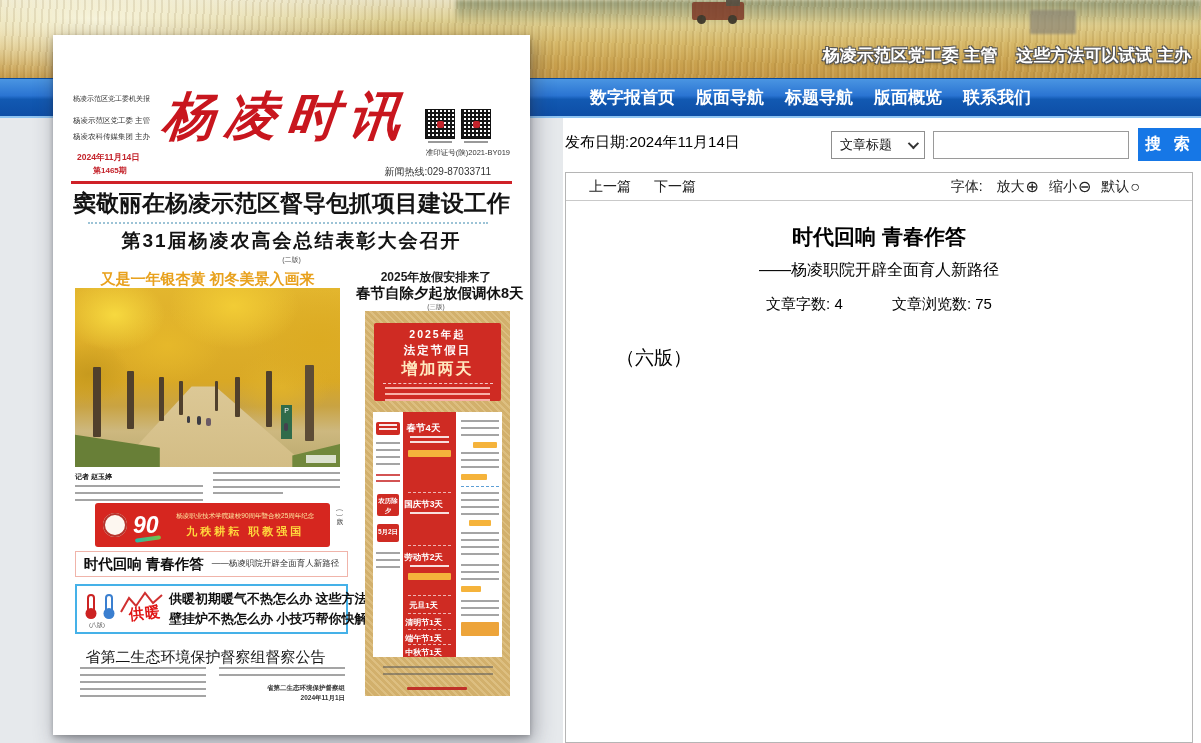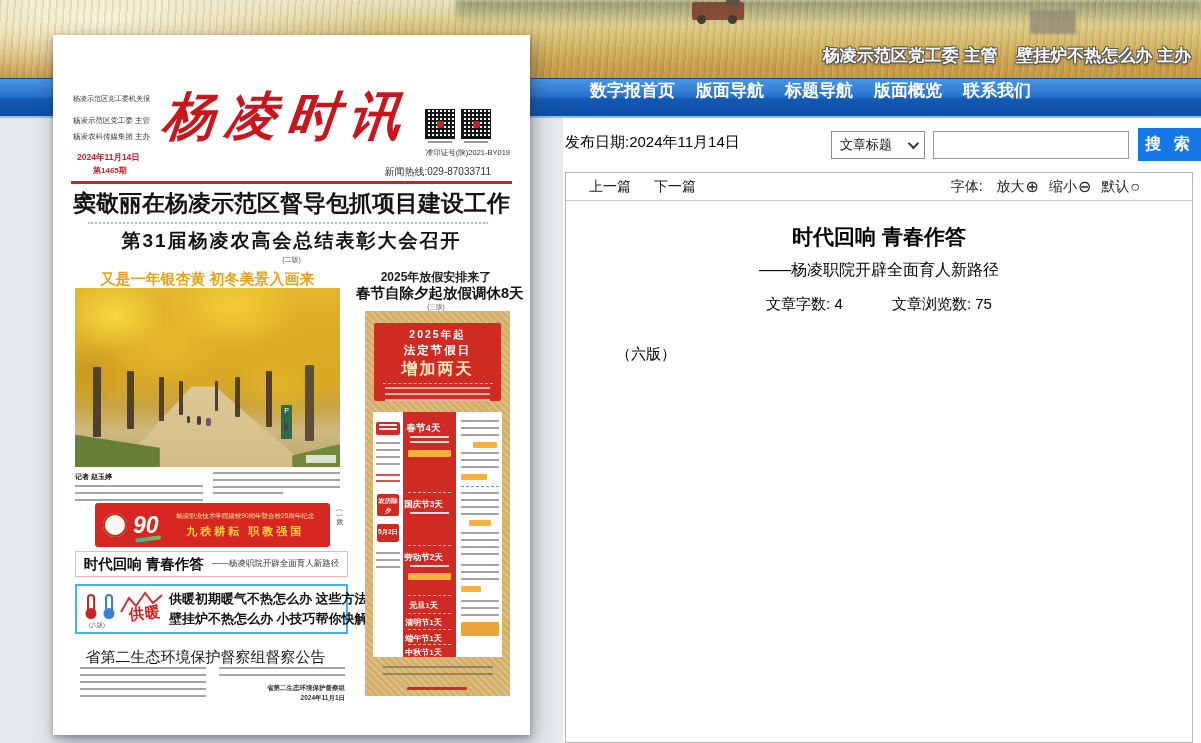--- a/index.html
+++ b/index.html
@@ -24,21 +24,21 @@
   .harvester .wheel1{left:5px;} .harvester .wheel2{right:7px;}
   .shed2 { position:absolute; left:1030px; top:10px; width:46px; height:24px; background:#8a8474; opacity:.7; border-radius:1px; filter:blur(1px); }
   .banner-credit { position:absolute; right:10px; top:44px; font-size:17px; font-weight:bold; color:#fff; white-space:nowrap;
     text-shadow:-1px -1px 0 #565656,1px -1px 0 #565656,-1px 1px 0 #565656,1px 1px 0 #565656,0 2px 3px rgba(0,0,0,.35); }
   .banner-credit span { margin-left:14px; }
 
   
   .navbar { position:absolute; left:0; top:78px; width:1201px; height:40px; z-index:2;
     background:linear-gradient(180deg,#4a95e2 0%,#2a74d2 45%,#1259b2 55%,#0d4ea6 100%);
     border-top:1px solid #0a4a9c; border-bottom:2px solid #8ec4f2; }
-  .nav-items { position:absolute; left:590px; top:0; height:37px; display:flex; align-items:flex-start; gap:21px; }
+  .nav-items { position:absolute; left:590px; top:0; height:37px; display:flex; align-items:center; gap:21px; }
   .nav-item { color:#fff; font-size:17px; font-weight:bold; cursor:pointer; white-space:nowrap; }
 
   
   .left-bg { position:absolute; left:0; top:118px; width:563px; height:625px; background:#e6e9ec; z-index:0; }
   .pub-date { position:absolute; left:565px; top:133px; font-size:15px; color:#000; z-index:3; }
   .cat-select { position:absolute; left:831px; top:131px; width:94px; height:28px; border:1px solid #8f8f8f; background:#fff;
     display:flex; align-items:center; justify-content:space-between; padding:0 8px; font-size:13px; z-index:3; cursor:pointer; }
   .cat-select .chev { width:8px; height:8px; border-right:2px solid #333; border-bottom:2px solid #333; transform:rotate(45deg) translateY(-2px); }
   .search-input { position:absolute; left:933px; top:131px; width:196px; height:28px; border:1px solid #9a9a9a; background:#fff; font-size:13px; padding:0 6px; z-index:3; }
   .search-btn { position:absolute; left:1138px; top:128px; width:63px; height:33px; background:#1677e6; color:#fff; border:none;
@@ -51,21 +51,21 @@
   .rt-prev { left:23px; } .rt-next { left:88px; }
   .font-controls { position:absolute; right:52px; top:5px; display:flex; align-items:center; gap:10px; }
   .font-controls .lbl { margin-right:4px; }
   .fc-btn { display:flex; align-items:center; gap:1px; cursor:pointer;text-align:center; }
   .fc-icon { font-size:16px; line-height:1; }
   .article { text-align:center; }
   .article-title { margin-top:22px; font-size:21px; font-weight:900; color:#000; }
   .article-subtitle { margin-top:9px; font-size:16px; color:#000; }
   .article-stats { margin-top:14px; font-size:15px; color:#000; }
   .article-stats .stat + .stat { margin-left:45px; }
-  .article-pagenote { margin-top:31px; margin-left:50px; text-align:left; font-size:15px; color:#000; }
+  .article-pagenote { margin-top:31px; margin-left:50px; text-align:left; font-size:19px; color:#000; }
 
   
   .paper { position:absolute; left:53px; top:35px; width:477px; height:700px; background:#fff; z-index:5;
     box-shadow:3px 8px 20px rgba(50,50,65,.42), 0 2px 5px rgba(0,0,0,.25); cursor:pointer; }
   .pab { position:absolute; }
 
   .org-lines { left:20px; top:60px; font-size:7.5px; color:#333; line-height:1; }
   .org-lines div { margin-bottom:8px; }
   .org-lines .l1 { margin-bottom:15px; font-size:7px; }
   .p-date { left:24px; top:117px; font-size:8.5px; font-weight:bold; color:#c4232b; }
@@ -188,21 +188,21 @@
     <div class="treeline"></div>
     <div class="wheat-texture"></div>
     <div class="harvester">
       <div class="cab"></div>
         <div class="wheel1"></div>
         <div class="wheel2"></div>
     </div>
     <div class="shed2"></div>
     <div class="banner-credit">
       <span>杨凌示范区党工委 主管</span>
-      <span>壁挂炉不热怎么办 主办</span>
+      <span>这些方法可以试试 主办</span>
     </div>
   </div>
 
   <div class="navbar">
     <div class="nav-items">
       <div class="nav-item">数字报首页</div>
       <div class="nav-item">版面导航</div>
       <div class="nav-item">标题导航</div>
       <div class="nav-item">版面概览</div>
       <div class="nav-item">联系我们</div>

